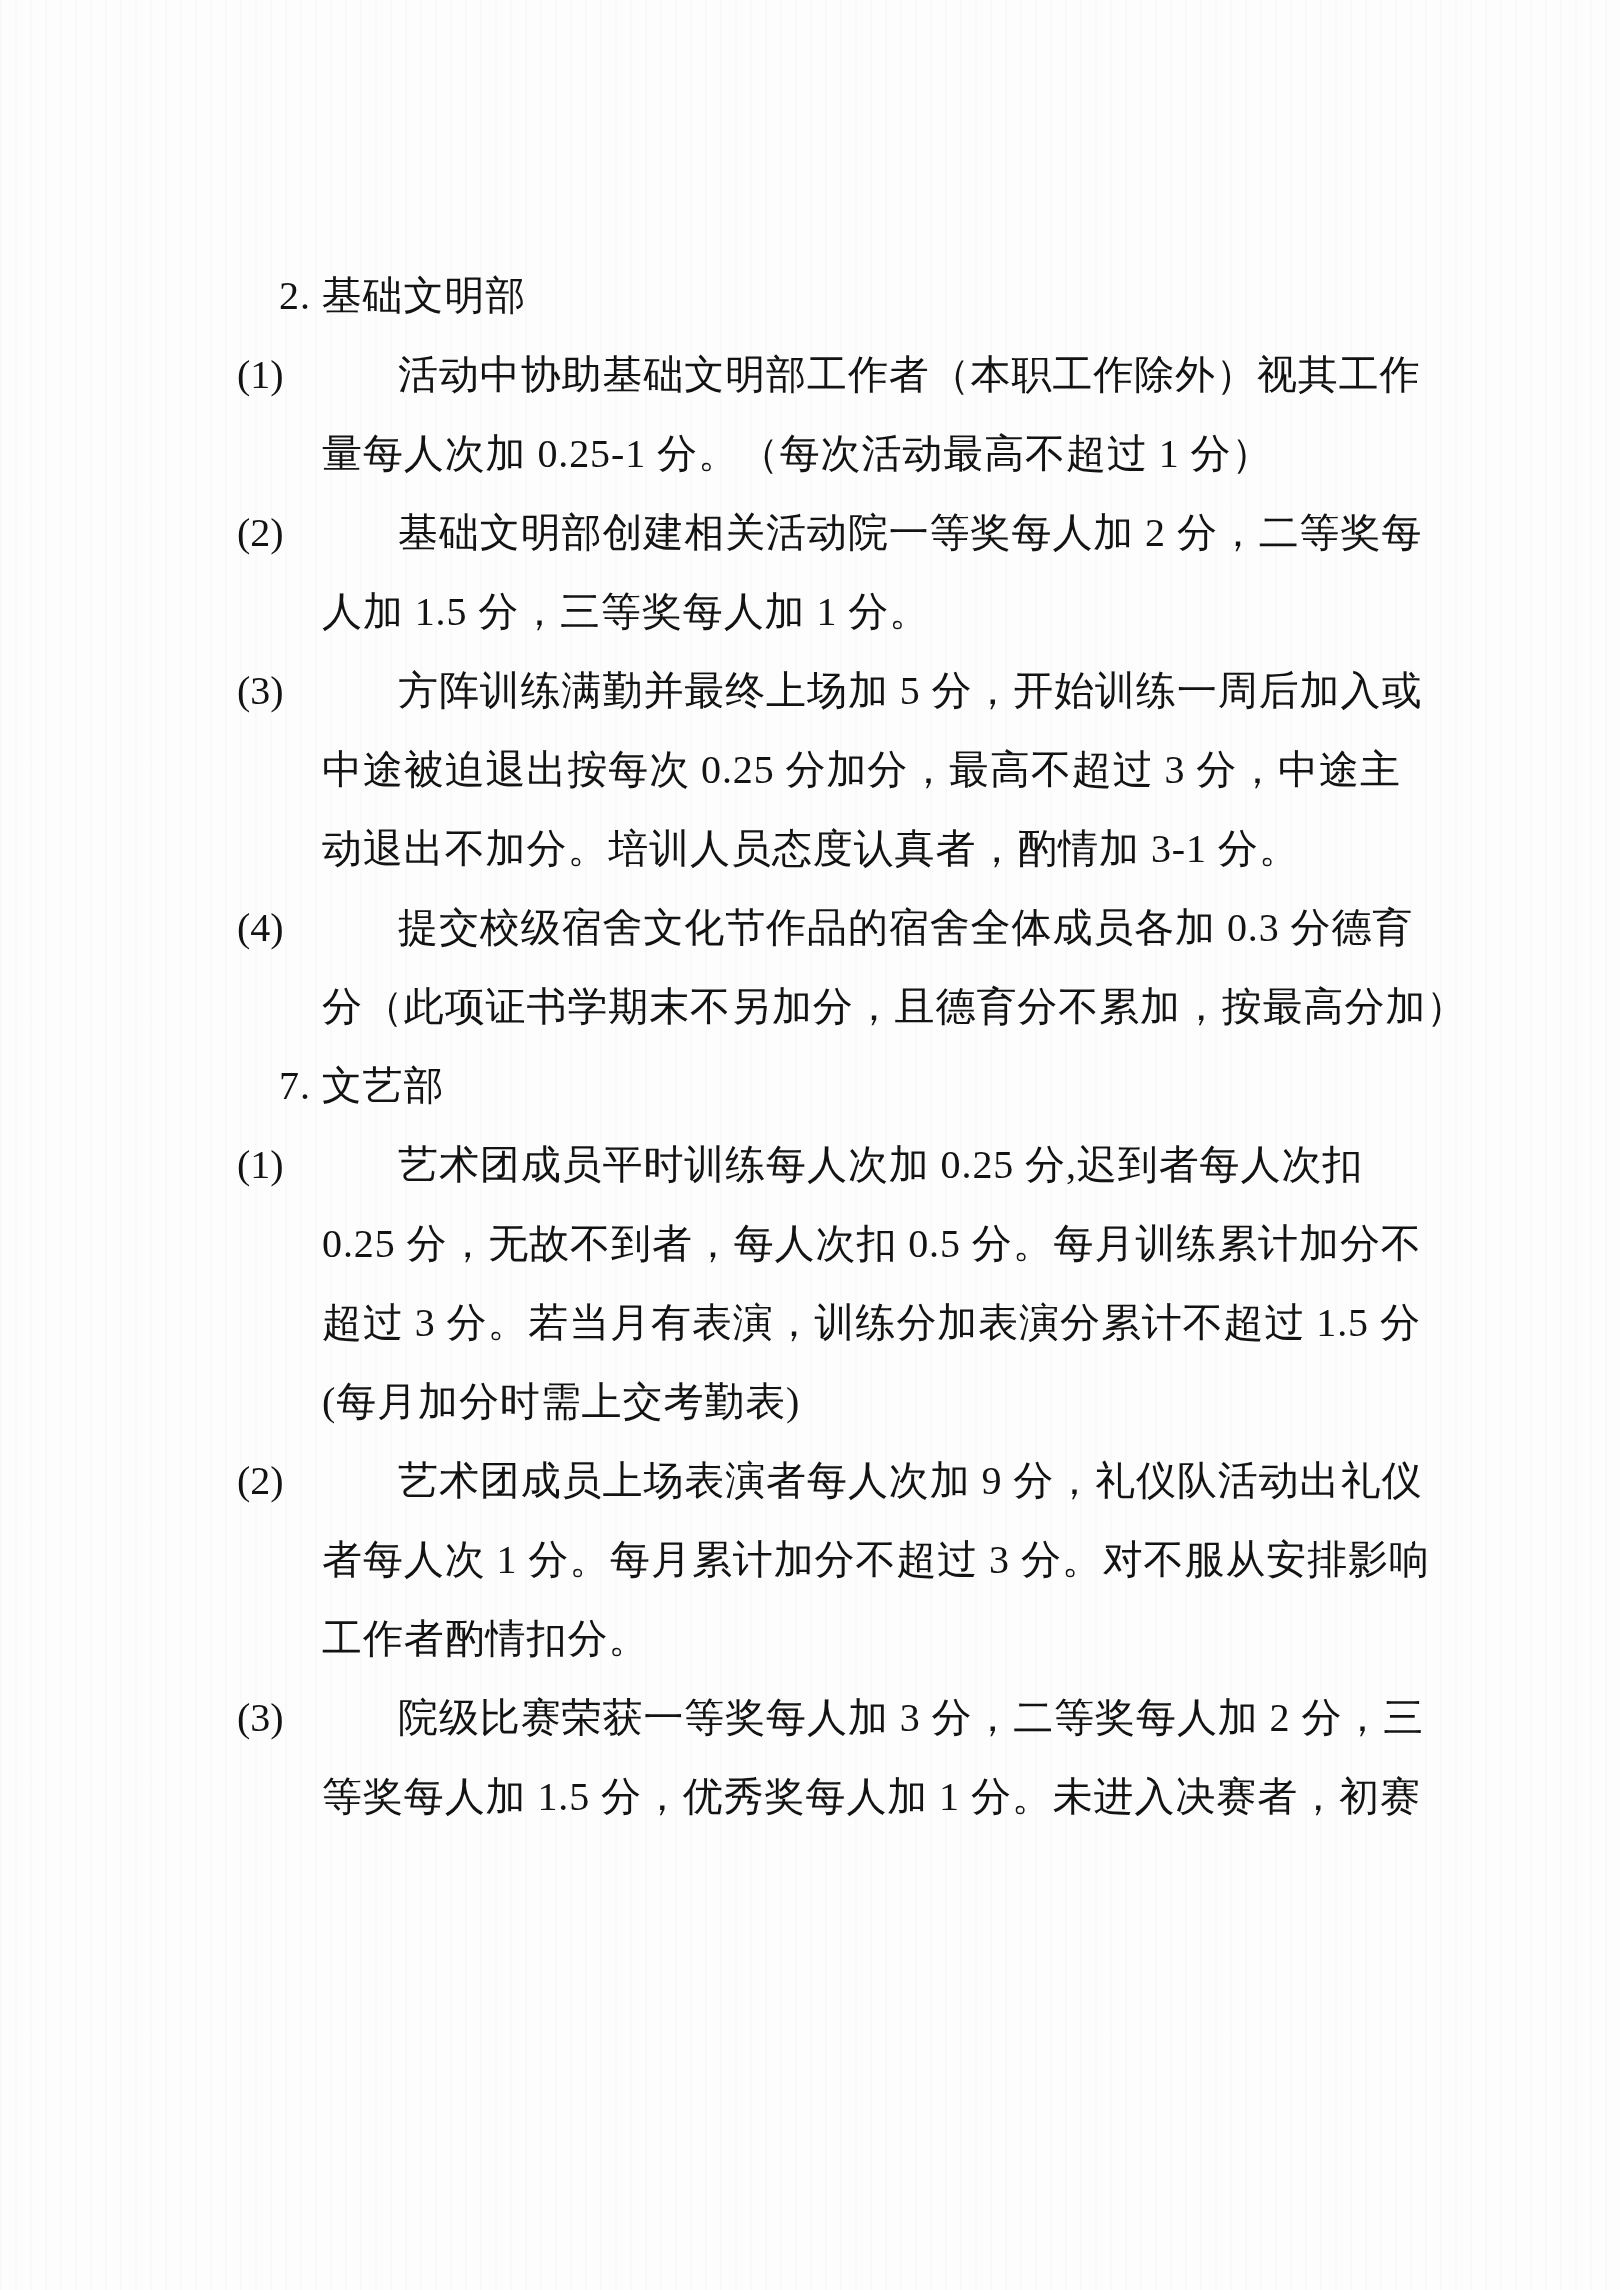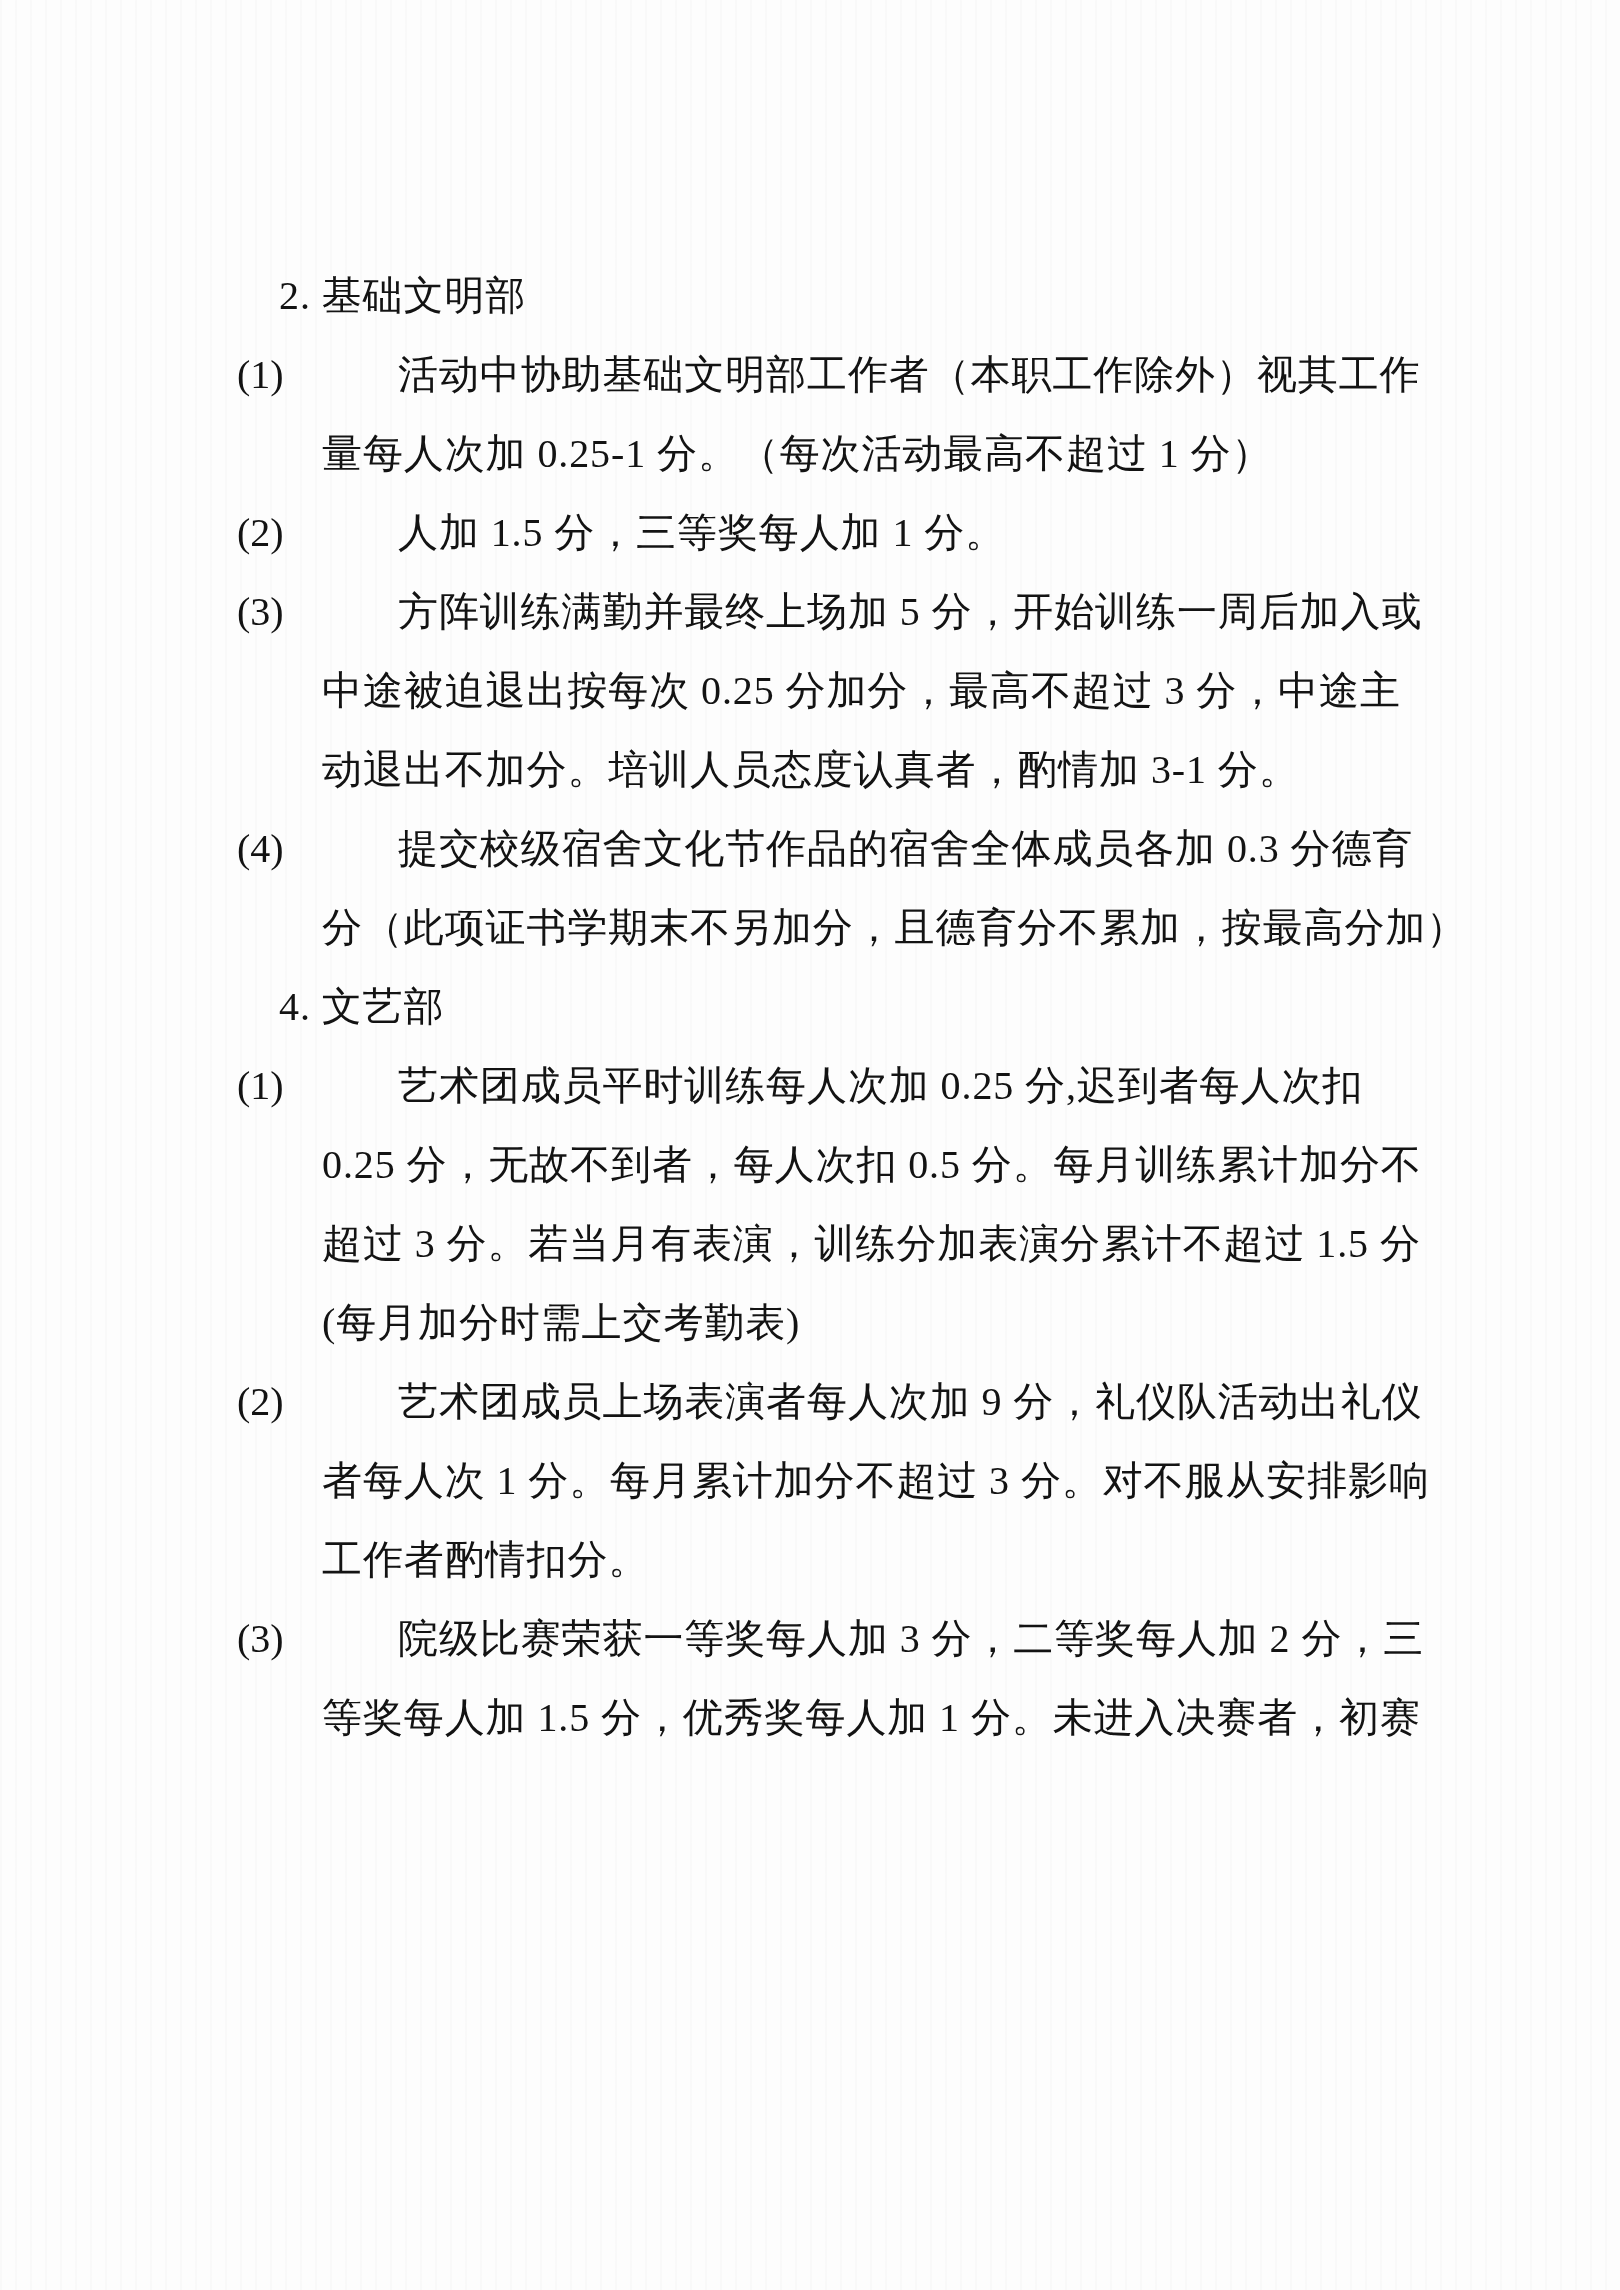--- a/index.html
+++ b/index.html
@@ -69,20 +69,21 @@
       <span class="num">(1)</span>
       <div class="lines">
         <div class="line">活动中协助基础文明部工作者（本职工作除外）视其工作</div>
         <div class="line">量每人次加 0.25-1 分。（每次活动最高不超过 1 分）</div>
       </div>
     </div>
 
     <div class="item">
       <span class="num">(2)</span>
       <div class="lines">
+        <div class="line">基础文明部创建相关活动院一等奖每人加 2 分，二等奖每</div>
         <div class="line">人加 1.5 分，三等奖每人加 1 分。</div>
       </div>
     </div>
 
     <div class="item">
       <span class="num">(3)</span>
       <div class="lines">
         <div class="line">方阵训练满勤并最终上场加 5 分，开始训练一周后加入或</div>
         <div class="line">中途被迫退出按每次 0.25 分加分，最高不超过 3 分，中途主</div>
         <div class="line">动退出不加分。培训人员态度认真者，酌情加 3-1 分。</div>
@@ -90,21 +91,21 @@
     </div>
 
     <div class="item">
       <span class="num">(4)</span>
       <div class="lines">
         <div class="line">提交校级宿舍文化节作品的宿舍全体成员各加 0.3 分德育</div>
         <div class="line">分（此项证书学期末不另加分，且德育分不累加，按最高分加）</div>
       </div>
     </div>
 
-    <div class="heading">4. 文艺部</div>
+    <div class="heading">7. 文艺部</div>
 
     <div class="item">
       <span class="num">(1)</span>
       <div class="lines">
         <div class="line">艺术团成员平时训练每人次加 0.25 分,迟到者每人次扣</div>
         <div class="line">0.25 分，无故不到者，每人次扣 0.5 分。每月训练累计加分不</div>
         <div class="line">超过 3 分。若当月有表演，训练分加表演分累计不超过 1.5 分</div>
         <div class="line">(每月加分时需上交考勤表)</div>
       </div>
     </div>

